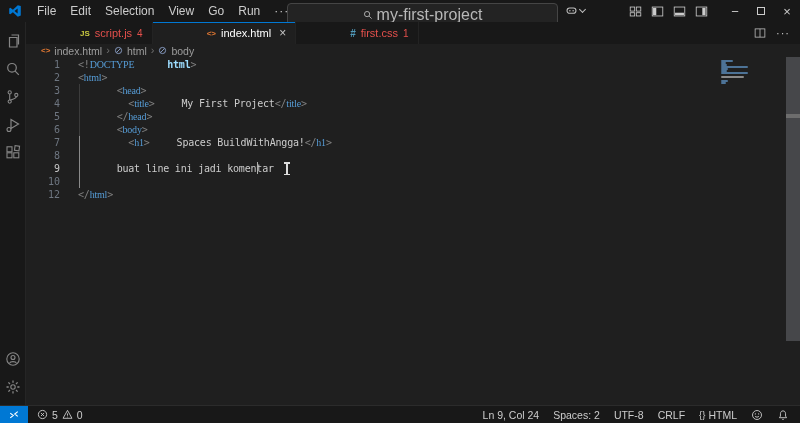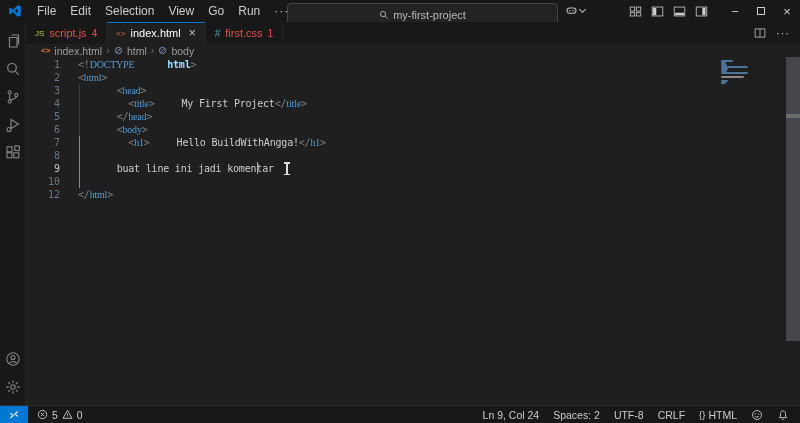--- a/index.html
+++ b/index.html
@@ -17,21 +17,21 @@
   .logo { width:30px; display:flex; justify-content:center; align-items:center; }
   .menus { display:flex; align-items:center; color:#cccccc; font-size:12px; }
   .menu { padding:0 7px; line-height:22px; cursor:default; }
   .menu.more { letter-spacing:1px; }
   .nav-arrows { display:flex; align-items:center; gap:15px; margin-left:22px; font-size:13px; }
   .nav-arrows .fwd { color:#6e6e6e; }
   .cmd-center {
     position:absolute; left:287px; top:3px; width:271px; height:24px;
     background:#232323; border:1px solid #454545; border-radius:4px;
     display:flex; align-items:center; justify-content:center; gap:4px;
-    color:#b8b8b8; font-size:11px;
+    color:#b8b8b8; font-size:16px;
   }
   .copilot { position:absolute; left:565px; top:4px; display:flex; align-items:center; gap:2px; }
   .chev { width:5px; height:5px; border-right:1px solid #bdbdbd; border-bottom:1px solid #bdbdbd; transform:rotate(45deg); margin-top:-2px; }
   .tb-right { position:absolute; right:0; top:0; height:22px; display:flex; align-items:center; }
   .layout-icons { display:flex; align-items:center; gap:9px; margin-right:14px; }
   .winbtn { width:26px; height:22px; display:flex; align-items:center; justify-content:center; color:#cccccc; font-size:13px; }
   .restore-box { width:8px; height:8px; border:1px solid #cccccc; }
 
   
   .main { display:flex; height:383px; }
@@ -41,21 +41,21 @@
     color:#868686;
   }
   .ab-icon { height:28px; display:flex; align-items:center; justify-content:center; width:100%; }
   .ab-bottom { margin-top:auto; display:flex; flex-direction:column; align-items:center; width:100%; }
 
   .editor-col { flex:1; display:flex; flex-direction:column; background:#1f1f1f; position:relative; }
 
   
   .tabbar { height:22px; background:#181818; display:flex; align-items:stretch; }
   .tab { display:flex; align-items:center; gap:5px; padding:0 9px; font-size:11px; color:#9d9d9d; border-right:1px solid #232323; }
-  .tab .ficon { font-weight:normal; font-size:8px; }
+  .tab .ficon { font-weight:bold; font-size:8px;margin-left:45px; }
   .tab .err-label { color:#e4504c; }
   .tab .badge { color:#e4504c; font-size:10px; }
   .tab.active { background:#1f1f1f; box-shadow:inset 0 1px 0 #0078d4; color:#ffffff; }
   .tab .close { color:#c6c6c6; font-size:12px; margin-left:3px; }
   .tab-actions { margin-left:auto; display:flex; align-items:center; gap:10px; padding-right:10px; color:#c6c6c6; }
   .dots { letter-spacing:1px; font-size:11px; }
 
   
   .breadcrumb { height:13px; display:flex; align-items:center; gap:4px; padding-left:15px; font-size:10.5px; color:#9d9d9d; }
   .bc-sep { color:#6e6e6e; font-size:11px; margin-top:-1px; }
@@ -259,21 +259,21 @@
     </div>
 
     <div class="code-area">
       <div>
           <div class="line"><span class="ln">1</span><span class="lc"><span class="tok-p">&lt;!</span><span class="tok-k">DOCTYPE</span><span class="tok-x"> </span><span class="tok-a">html</span><span class="tok-p">&gt;</span></span></div>
           <div class="line"><span class="ln">2</span><span class="lc"><span class="tok-p">&lt;</span><span class="tok-k">html</span><span class="tok-p">&gt;</span></span></div>
           <div class="line"><span class="ln">3</span><span class="lc"><span class="tok-x">  </span><span class="tok-p">&lt;</span><span class="tok-k">head</span><span class="tok-p">&gt;</span></span></div>
           <div class="line"><span class="ln">4</span><span class="lc"><span class="tok-x">    </span><span class="tok-p">&lt;</span><span class="tok-k">title</span><span class="tok-p">&gt;</span><span class="tok-x">My First Project</span><span class="tok-p">&lt;/</span><span class="tok-k">title</span><span class="tok-p">&gt;</span></span></div>
           <div class="line"><span class="ln">5</span><span class="lc"><span class="tok-x">  </span><span class="tok-p">&lt;/</span><span class="tok-k">head</span><span class="tok-p">&gt;</span></span></div>
           <div class="line"><span class="ln">6</span><span class="lc"><span class="tok-x">  </span><span class="tok-p">&lt;</span><span class="tok-k">body</span><span class="tok-p">&gt;</span></span></div>
-          <div class="line"><span class="ln">7</span><span class="lc"><span class="tok-x">    </span><span class="tok-p">&lt;</span><span class="tok-k">h1</span><span class="tok-p">&gt;</span><span class="tok-x">Hello BuildWithAngga!</span><span class="tok-p">&lt;/</span><span class="tok-k">h1</span><span class="tok-p">&gt;</span></span></div>
+          <div class="line"><span class="ln">7</span><span class="lc"><span class="tok-x">    </span><span class="tok-p">&lt;</span><span class="tok-k">h1</span><span class="tok-p">&gt;</span><span class="tok-x">Spaces BuildWithAngga!</span><span class="tok-p">&lt;/</span><span class="tok-k">h1</span><span class="tok-p">&gt;</span></span></div>
           <div class="line"><span class="ln">8</span><span class="lc"></span></div>
           <div class="line active"><span class="ln">9</span><span class="lc"><span class="tok-x">  buat line ini jadi komentar</span></span></div>
           <div class="line"><span class="ln">10</span><span class="lc"></span></div>
           <div class="line"><span class="ln">12</span><span class="lc"><span class="tok-p">&lt;/</span><span class="tok-k">html</span><span class="tok-p">&gt;</span></span></div>
         </div>
       <div class="guide"></div>
       <div class="guide activeg"></div>
       <div class="caret"></div>
       <div class="ibeam"></div>
       <div class="minimap">

